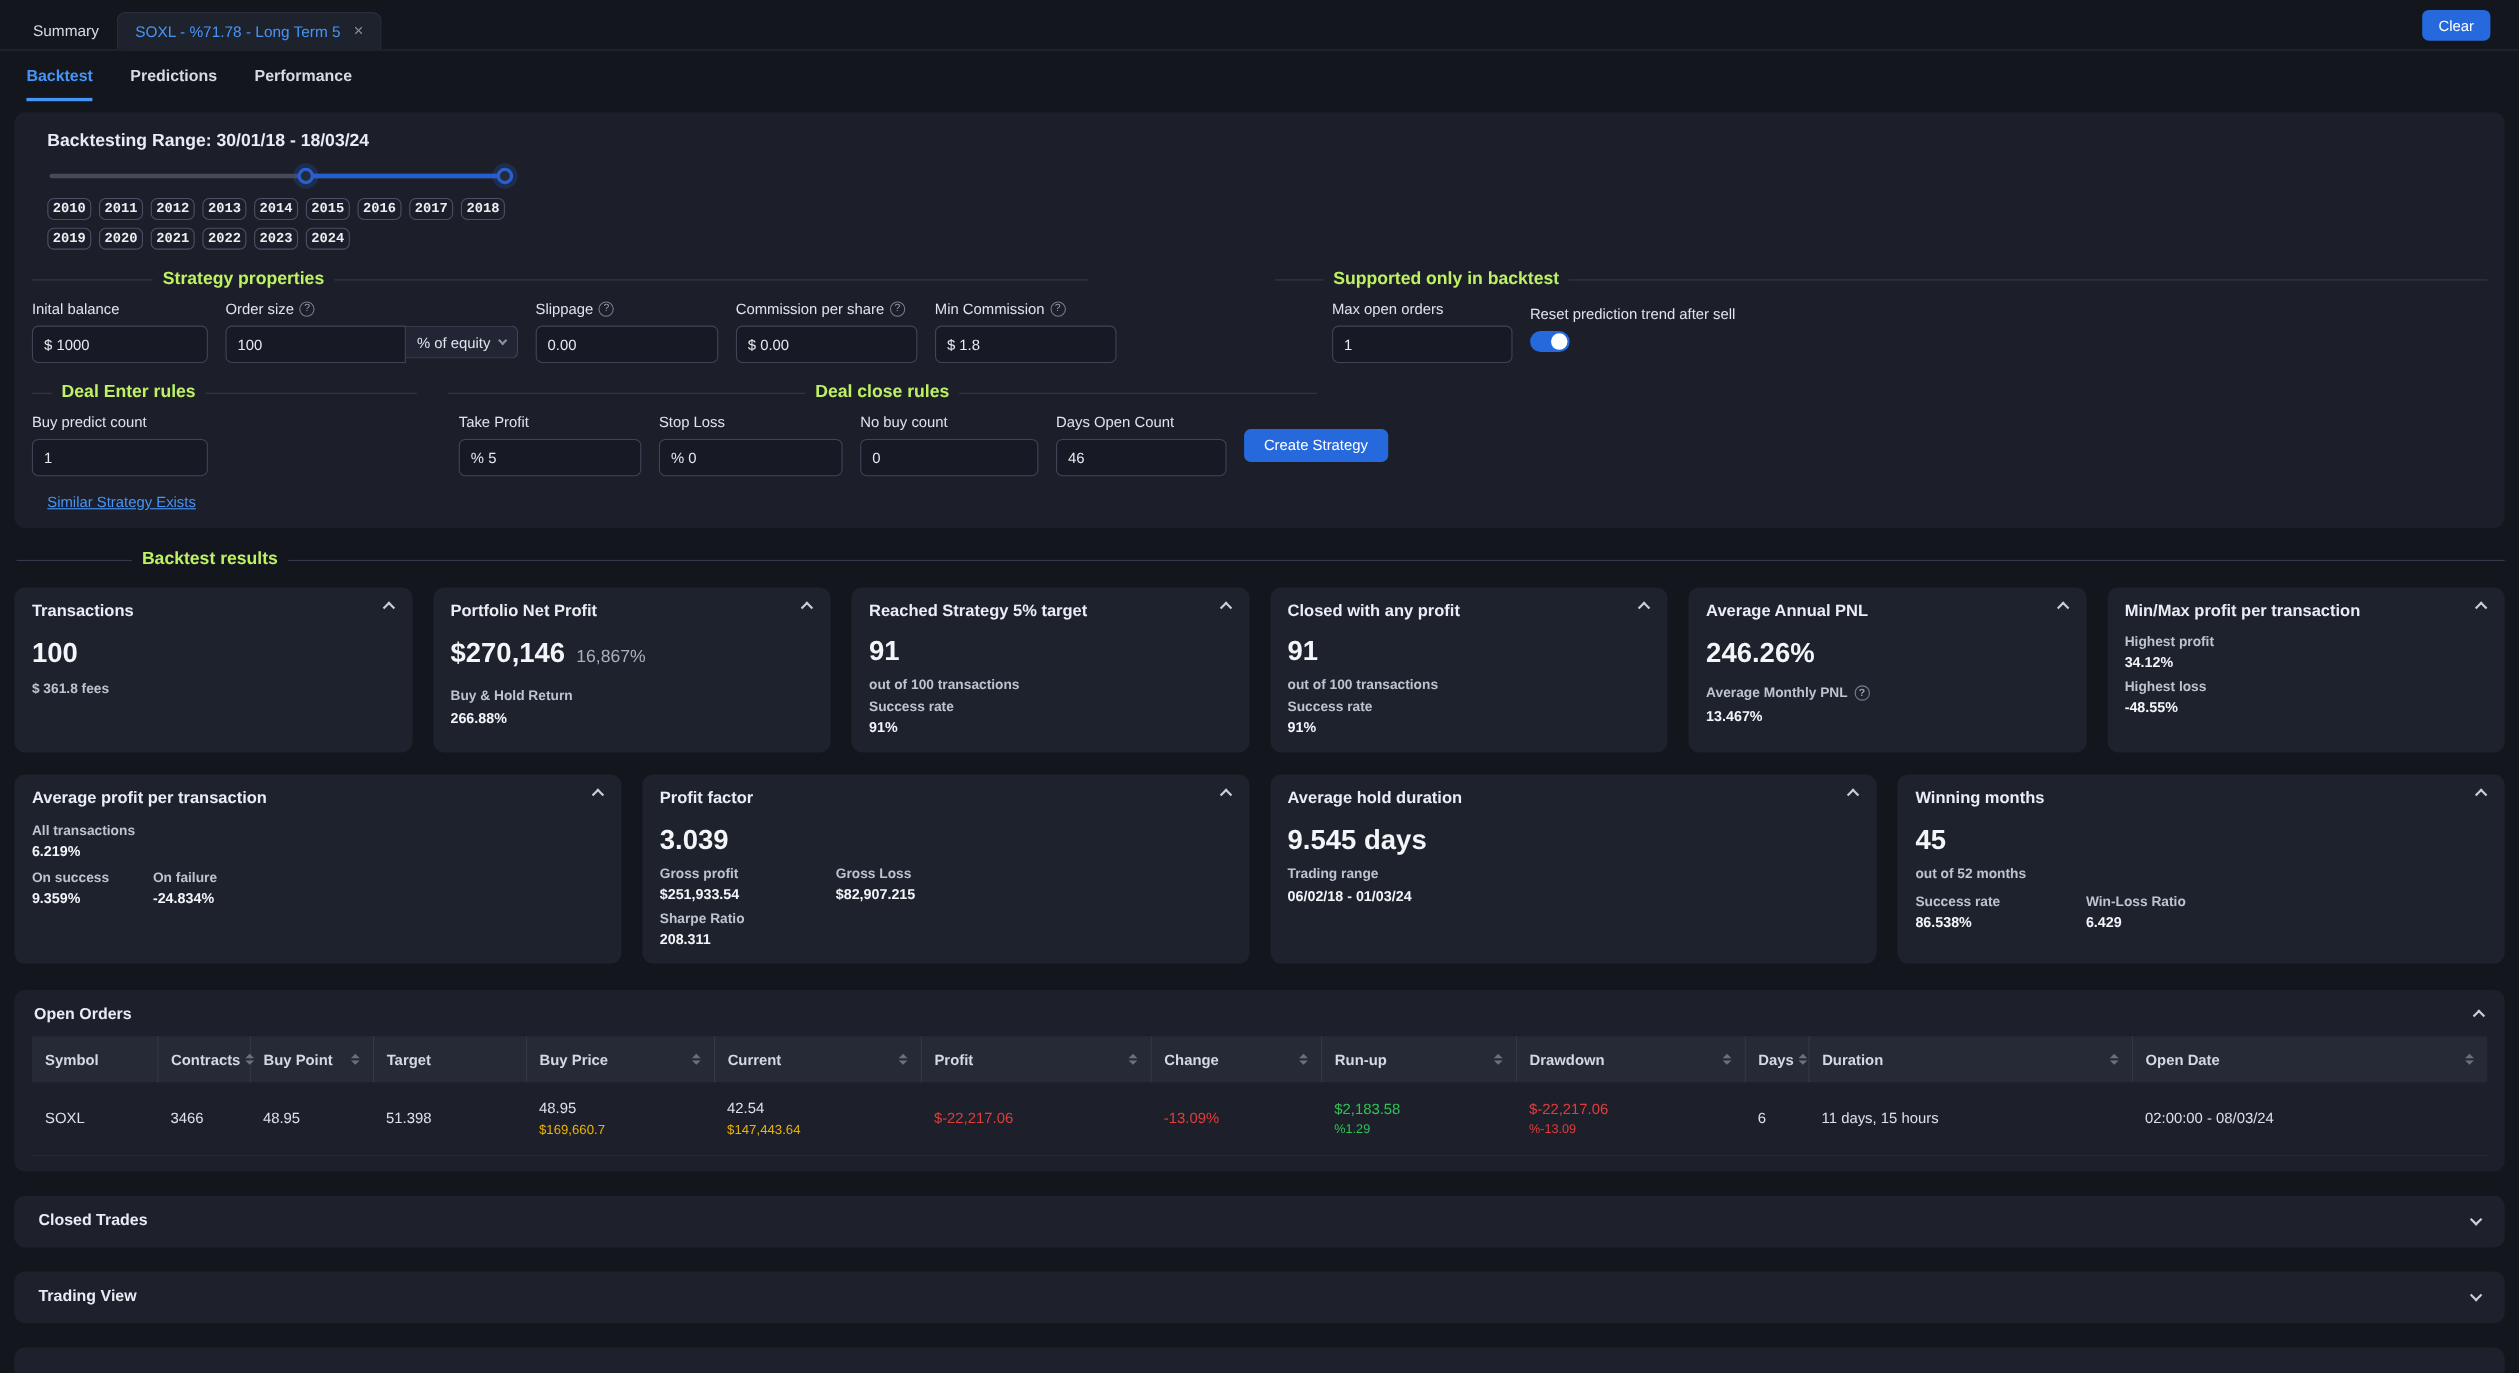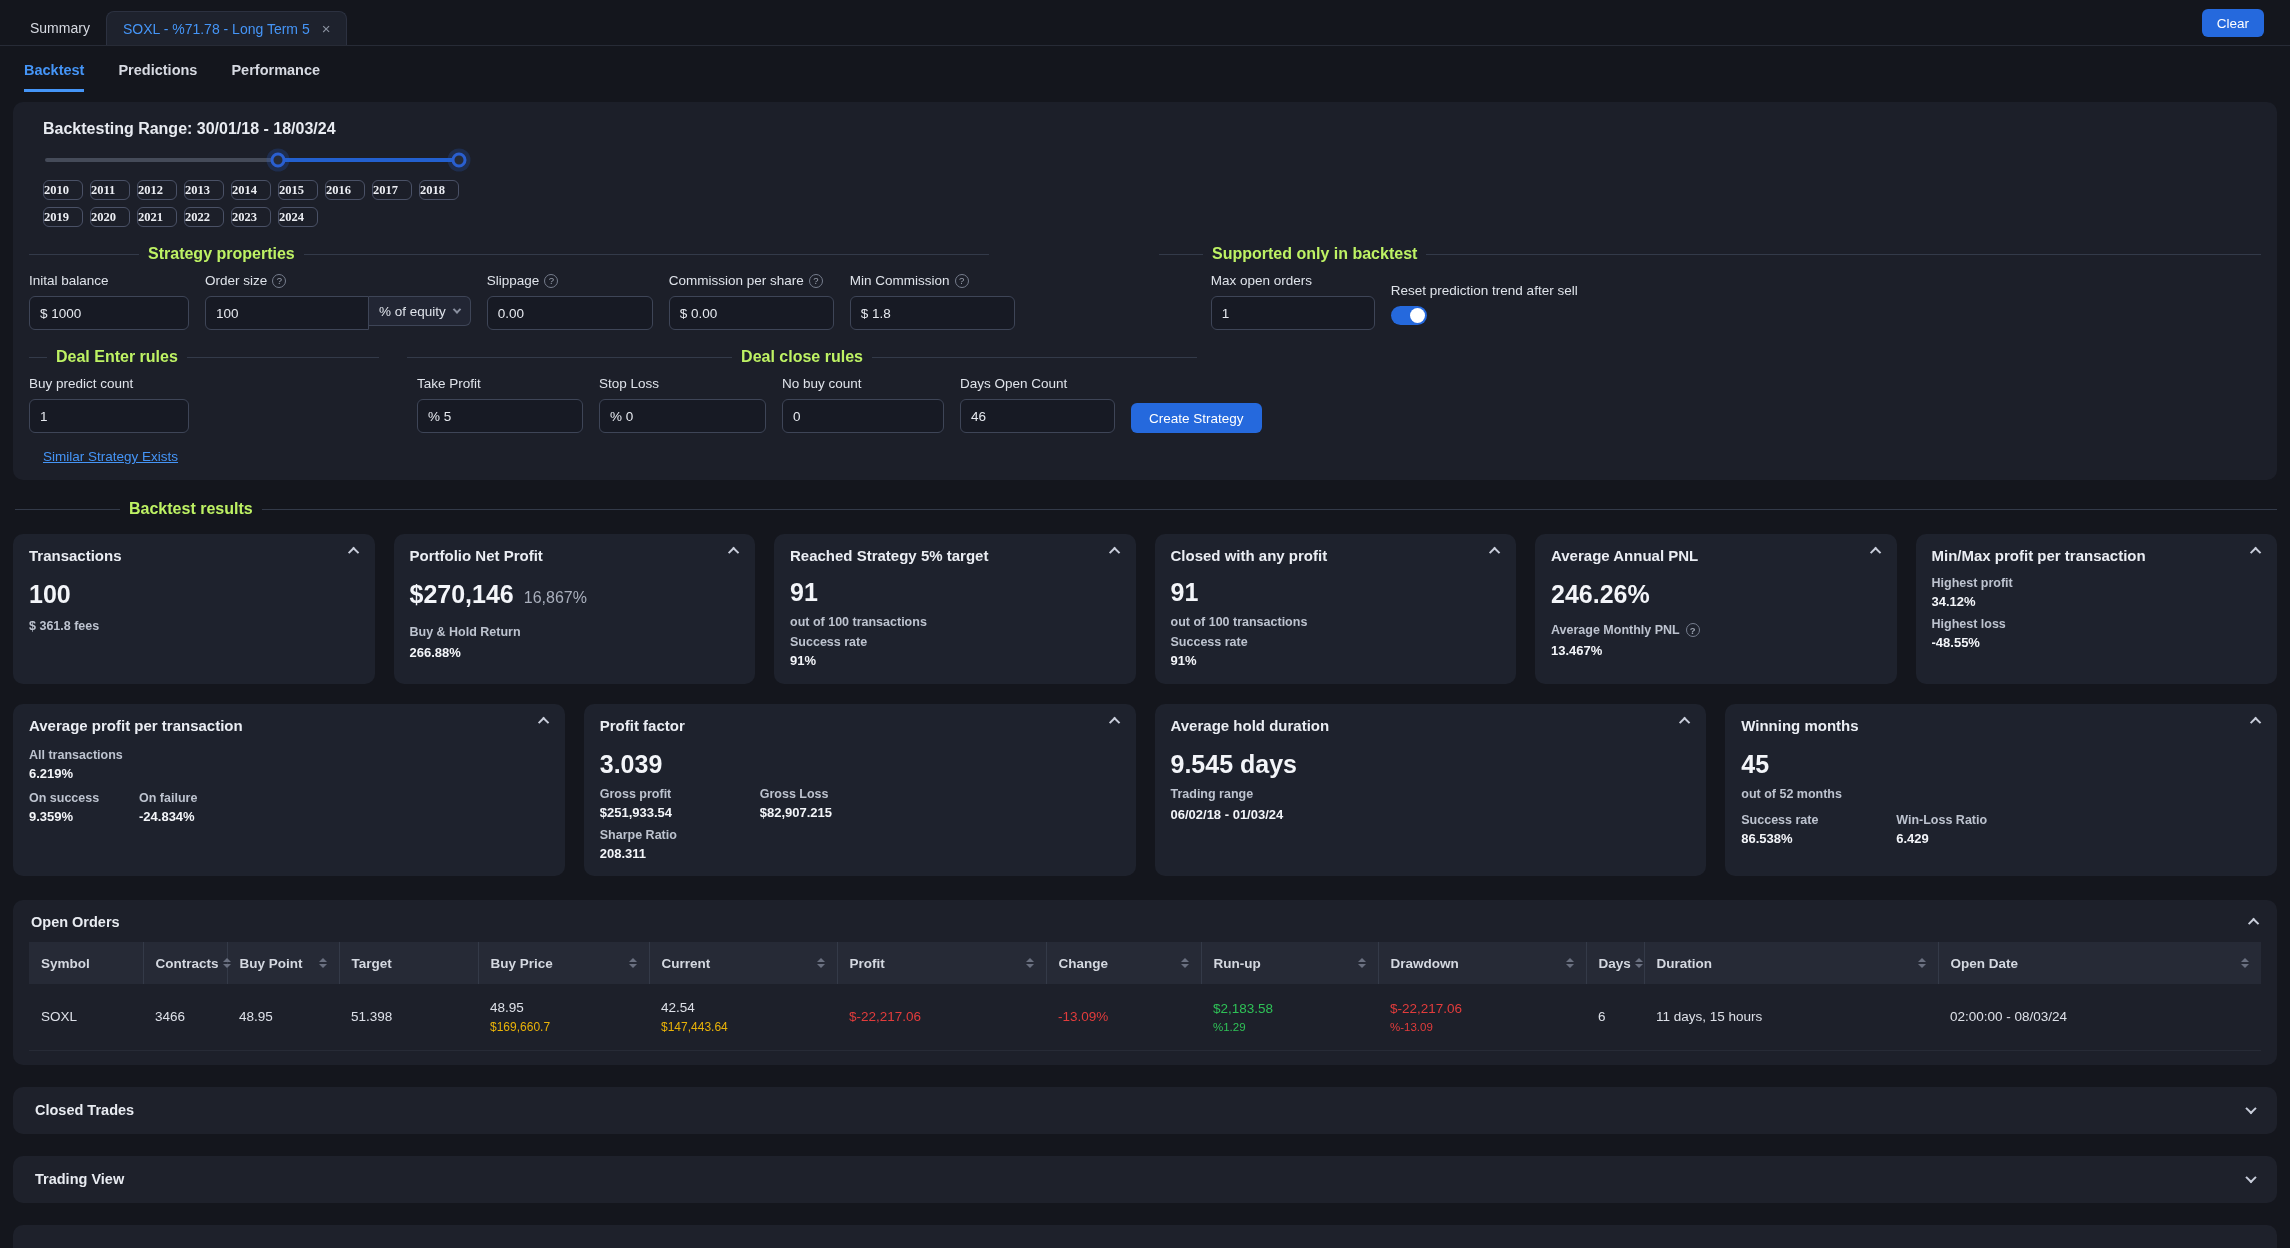--- a/index.html
+++ b/index.html
@@ -20,29 +20,29 @@
   .subnav .item.active { color:#4595f7; border-bottom:3px solid #4595f7; }
   
   .panel { background:#1c1f29; border-radius:10px; margin:10px 13px 0; padding:14px 16px 16px; }
   .range-title { font-size:16px; font-weight:700; margin:4px 0 14px 14px; }
   .slider { position:relative; width:416px; height:16px; margin:2px 0 12px 16px; }
   .slider .track { position:absolute; top:6px; left:0; right:0; height:4px; background:#454b59; border-radius:2px; }
   .slider .range { position:absolute; top:6px; left:56%; right:2px; height:4px; background:#2360cf; border-radius:2px; }
   .slider .handle { position:absolute; top:8px; width:15px; height:15px; border-radius:50%; background:#262b37; border:3px solid #2a5fd0; transform:translate(-50%,-50%); box-shadow:0 0 0 4px rgba(42,95,208,.22); }
   .h1 { left:56%; } .h2 { left:99.4%; }
   .years { display:flex; flex-wrap:wrap; gap:7px; width:420px; margin-left:14px; }
-  .year-btn { width:40px; height:20px; line-height:18px; text-align:left; border:1px solid #4a5166; border-radius:6px; background:transparent; color:#eceef3; font-weight:700; font-size:12.5px; font-family:Liberation Serif, serif; cursor:pointer; }
+  .year-btn { width:40px; height:20px; line-height:18px; text-align:center; border:1px solid #4a5166; border-radius:6px; background:transparent; color:#eceef3; font-weight:700; font-size:12.5px; font-family:Liberation Mono, monospace; cursor:pointer; }
   
   .divrow { display:flex; align-items:center; margin-top:18px; }
   .divhead { display:flex; align-items:center; gap:9px; }
   .divhead .t { font-size:16px; font-weight:700; color:#bef264; white-space:nowrap; }
   .line { height:1px; background:#333a49; }
   .grow { flex:1; }
   
-  .fields { display:flex; align-items:flex-end; gap:16px; margin-top:10px; }
+  .fields { display:flex; align-items:center; gap:16px; margin-top:10px; }
   .field { display:flex; flex-direction:column; }
   .field .lbl { font-size:13.5px; color:#dfe3ea; margin-bottom:8px; display:flex; align-items:center; gap:5px; }
   .inp { height:30px; background:#171a24; border:1px solid #3e4557; border-radius:6px; color:#e6e9ef; font-size:13.5px; padding:16px 10px; font-family:inherit; }
   .q { display:inline-flex; align-items:center; justify-content:center; width:14px; height:14px; border-radius:50%; border:1px solid #767d8d; color:#9aa1ae; font-size:9.5px; }
   .joined { display:flex; }
   .joined .inp { border-radius:6px 0 0 6px; }
   .unit-select { height:30px; display:flex; align-items:center; gap:8px; padding:0 10px; background:#222634; border:1px solid #3e4557; border-left:none; border-radius:0 6px 6px 0; color:#dfe3ea; font-size:13.5px; cursor:pointer; }
   .chev { display:inline-block; width:8px; height:8px; border-right:2px solid #c9cedb; border-bottom:2px solid #c9cedb; }
   .chev-down { transform:rotate(45deg) translate(-1px,-1px); }
   .chev-up { transform:rotate(-135deg) translateY(-2px); }

